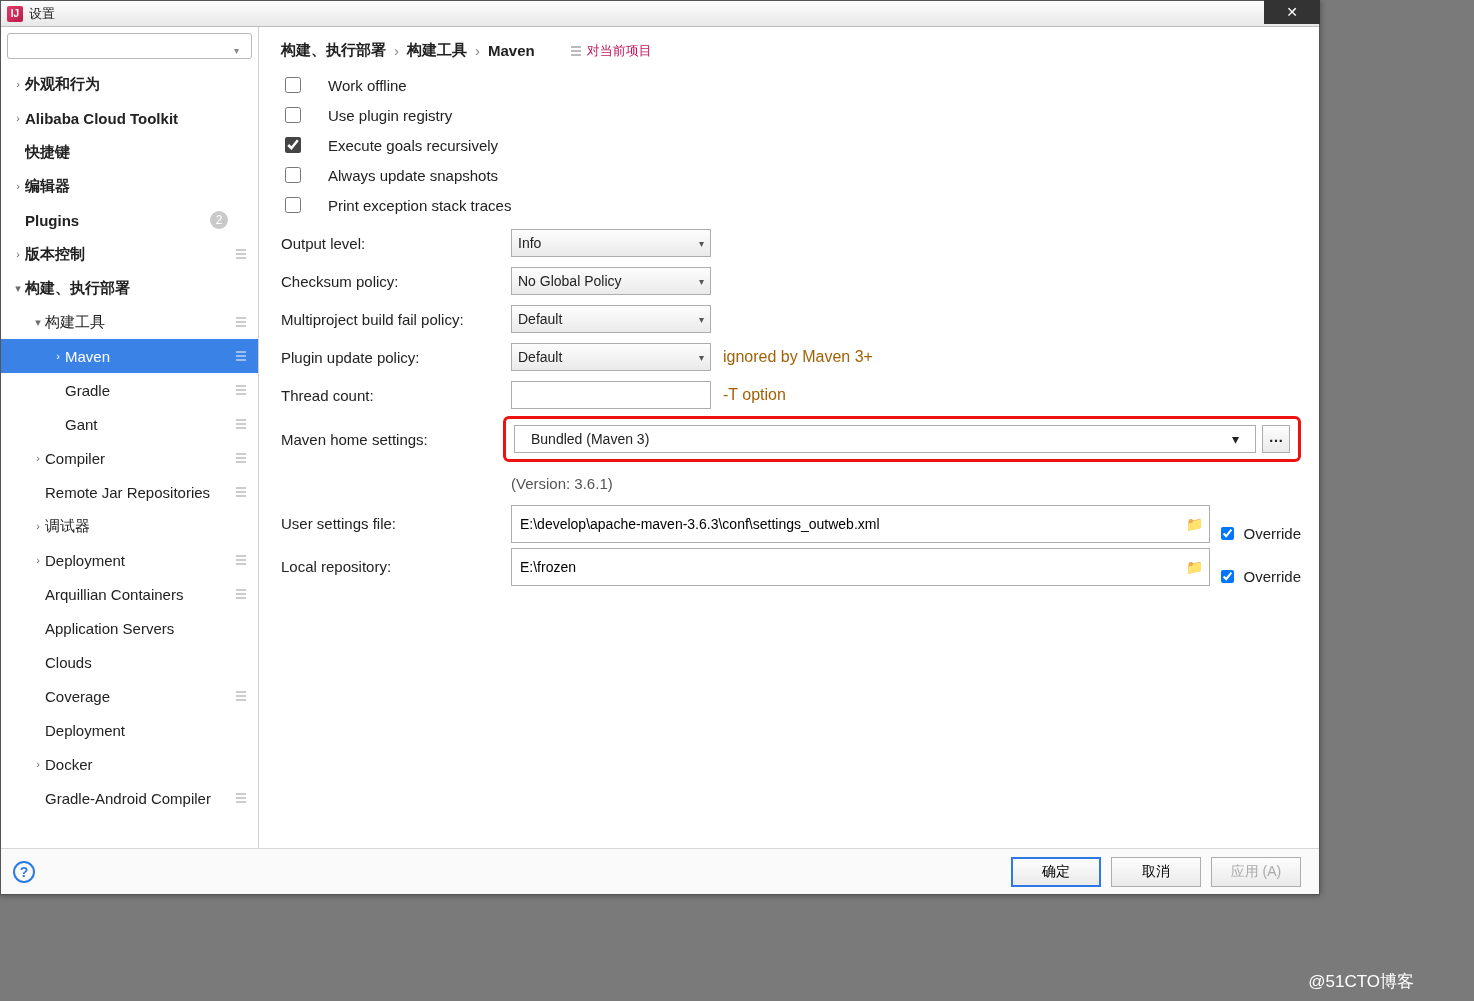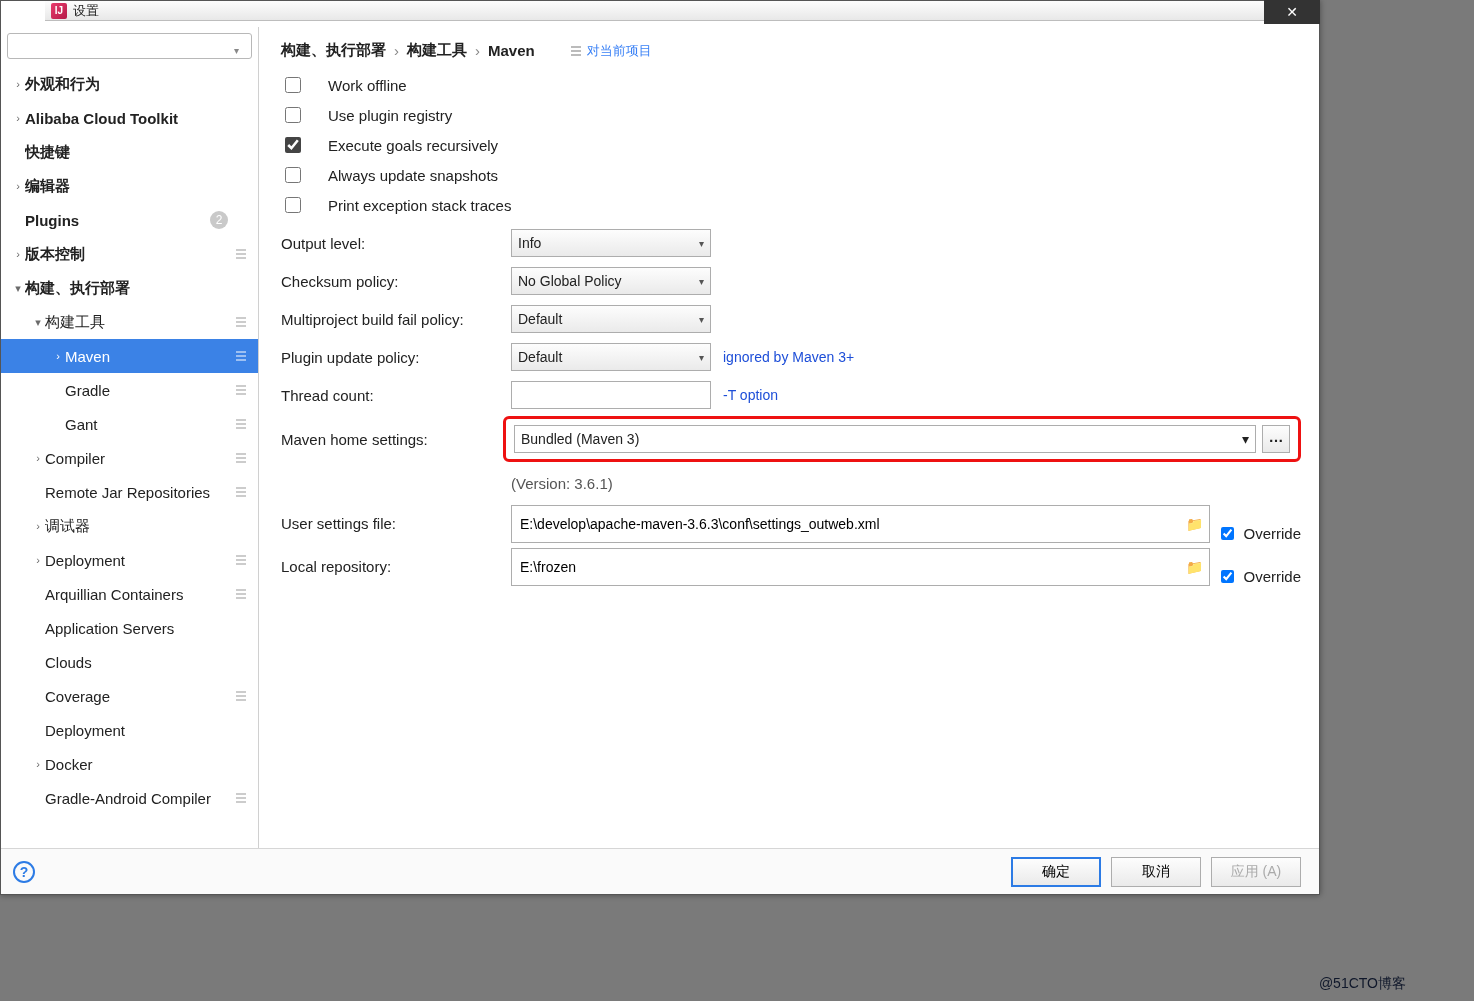--- a/index.html
+++ b/index.html
@@ -1,19 +1,19 @@
 <!DOCTYPE html>
 <html><head>
 <meta charset="utf-8">
 <style>
   * { box-sizing: border-box; font-family: "Segoe UI", "Microsoft YaHei", Arial, sans-serif; }
   body { margin:0; padding:0; width:1474px; height:1001px; background:#7a7a7a; overflow:hidden; }
   .window { position:absolute; left:0; top:0; width:1320px; height:895px; background:#fff; border:1px solid #555; box-shadow:0 0 6px rgba(0,0,0,0.4);}
   
-  .titlebar { height:20px; background:linear-gradient(#fdfdfd,#e8e8e8); border-bottom:1px solid #bdbdbd; display:flex; align-items:center; font-size:13px; padding-left:6px; position:relative;margin-left:44px;}
+  .titlebar { height:26px; background:linear-gradient(#fdfdfd,#e8e8e8); border-bottom:1px solid #bdbdbd; display:flex; align-items:center; font-size:13px; padding-left:6px; position:relative;}
   .titlebar .appicon { width:16px;height:16px; background:linear-gradient(135deg,#e83a6b,#b51b49); border-radius:2px; margin-right:6px; display:flex;align-items:center;justify-content:center;color:#fff;font-size:10px;font-weight:bold;}
   .titlebar .title { color:#222;}
   .closebtn { position:absolute; right:-1px; top:-1px; width:56px; height:24px; background:#333; color:#fff; display:flex;align-items:center;justify-content:center; font-size:14px;}
   
   .body { position:absolute; top:26px; left:0; right:0; bottom:46px; display:flex; }
   .sidebar { width:258px; border-right:1px solid #d0d0d0; display:flex; flex-direction:column;}
   .searchrow { padding:6px; border-bottom:0; }
   .searchbox { width:100%; height:26px; border:1px solid #b8b8b8; border-radius:3px; padding:2px 22px 2px 22px; font-size:13px; position:relative;}
   .searchwrap{position:relative;}
   .searchwrap .mag{position:absolute;left:11px;top:11px;color:#888;font-size:13px;}
@@ -27,43 +27,43 @@
   .tree-item .scope{ width:14px;height:14px;margin-right:10px;opacity:.5;}
   .indent1{padding-left:30px;}
   .indent2{padding-left:50px;}
   .tree-item.selected{ background:#3b82e6; color:#fff;}
   .tree-item.selected .arrow{color:#fff;}
   .tree-item.selected .scope svg path{fill:#fff;}
   
   .content { flex:1; padding:14px 18px 10px 22px; overflow:auto; font-size:15px; color:#222;}
   .breadcrumb { display:flex; align-items:center; gap:8px; font-size:15px; font-weight:600; margin-bottom:14px;}
   .breadcrumb .sep{color:#888;font-weight:400;}
-  .breadcrumb .proj{ font-weight:400; color:#3b82f6; font-size:13px; margin-left:26px; display:flex;align-items:center;gap:4px;}
+  .breadcrumb .proj{ font-weight:400; color:#be185d; font-size:13px; margin-left:26px; display:flex;align-items:center;gap:4px;}
   .checks { display:flex; flex-direction:column; gap:8px; margin-bottom:10px;}
   .chk { display:flex; align-items:center; gap:24px; font-size:15px;}
   .chk input{ width:16px;height:16px; accent-color:#444;}
   .row { display:flex; align-items:center; min-height:34px; margin-top:4px;}
   .row .label{ width:230px;}
   .combo { width:200px; height:28px; border:1px solid #adadad; background:linear-gradient(#fdfdfd,#eaeaea); font-size:14px; padding:0 6px; display:flex;align-items:center;justify-content:space-between;}
   .combo .cd{font-size:10px;color:#555;}
   .textin { width:200px; height:28px; border:1px solid #adadad; background:#fff; font-size:14px; padding:0 6px;}
-  .hint{ margin-left:12px; color:#1d4ed8; font-size:14px;}
+  .hint{ margin-left:12px; color:#a16207; font-size:16px;}
   .highlight-box{ border:3px solid #e11; border-radius:6px; padding:6px 8px; display:flex; align-items:center; gap:6px; margin-left:-8px;}
-  .wide-combo{ flex:1; height:28px; border:1px solid #adadad; background:#fff; font-size:14px; padding:0 6px; display:flex;align-items:center;justify-content:space-between;text-align:right;}
+  .wide-combo{ flex:1; height:28px; border:1px solid #adadad; background:#fff; font-size:14px; padding:0 16px; display:flex;align-items:center;justify-content:space-between;text-align:right;}
   .dots-btn{ width:28px;height:28px;border:1px solid #adadad;background:linear-gradient(#fdfdfd,#eaeaea); text-align:center; line-height:22px; font-weight:bold; cursor:pointer;}
   .path-input{ flex:1; height:38px; border:1px solid #adadad; background:#fff; padding:0 28px 0 8px; font-size:14px;}
   .folder-icon{ margin-left:-24px; color:#bbb; font-size:14px; pointer-events:none;}
   .override{ display:flex; align-items:center; gap:6px; margin-left:14px; font-size:15px;margin-top:20px;}
   
   .footer{ position:absolute; left:0; right:0; bottom:0; height:46px; border-top:1px solid #d6d6d6; display:flex; align-items:center; justify-content:flex-end; gap:10px; padding:0 18px; background:#fafafa;}
   .footer .help{ position:absolute; left:12px; width:22px;height:22px;border-radius:11px;border:2px solid #2c7be5;color:#2c7be5;display:flex;align-items:center;justify-content:center;font-weight:bold;font-size:14px;}
   .btn{ min-width:90px; height:30px; border:1px solid #adadad; background:linear-gradient(#fdfdfd,#eaeaea); font-size:14px; cursor:pointer;}
   .btn.primary{ border:2px solid #2c7be5;}
   .btn.disabled{ color:#aaa; cursor:default;}
-  .watermark{ position:absolute; right:68px; bottom:8px; color:#0f172a; font-size:14px;}
+  .watermark{ position:absolute; right:60px; bottom:8px; color:#ffffff; font-size:17px;}
   .scope svg{width:14px;height:14px;display:block;}
 </style>
 </head>
 <body>
 
 <div class="window">
 
   <div class="titlebar">
     <div class="appicon">IJ</div>
     <span class="title">设置</span>

